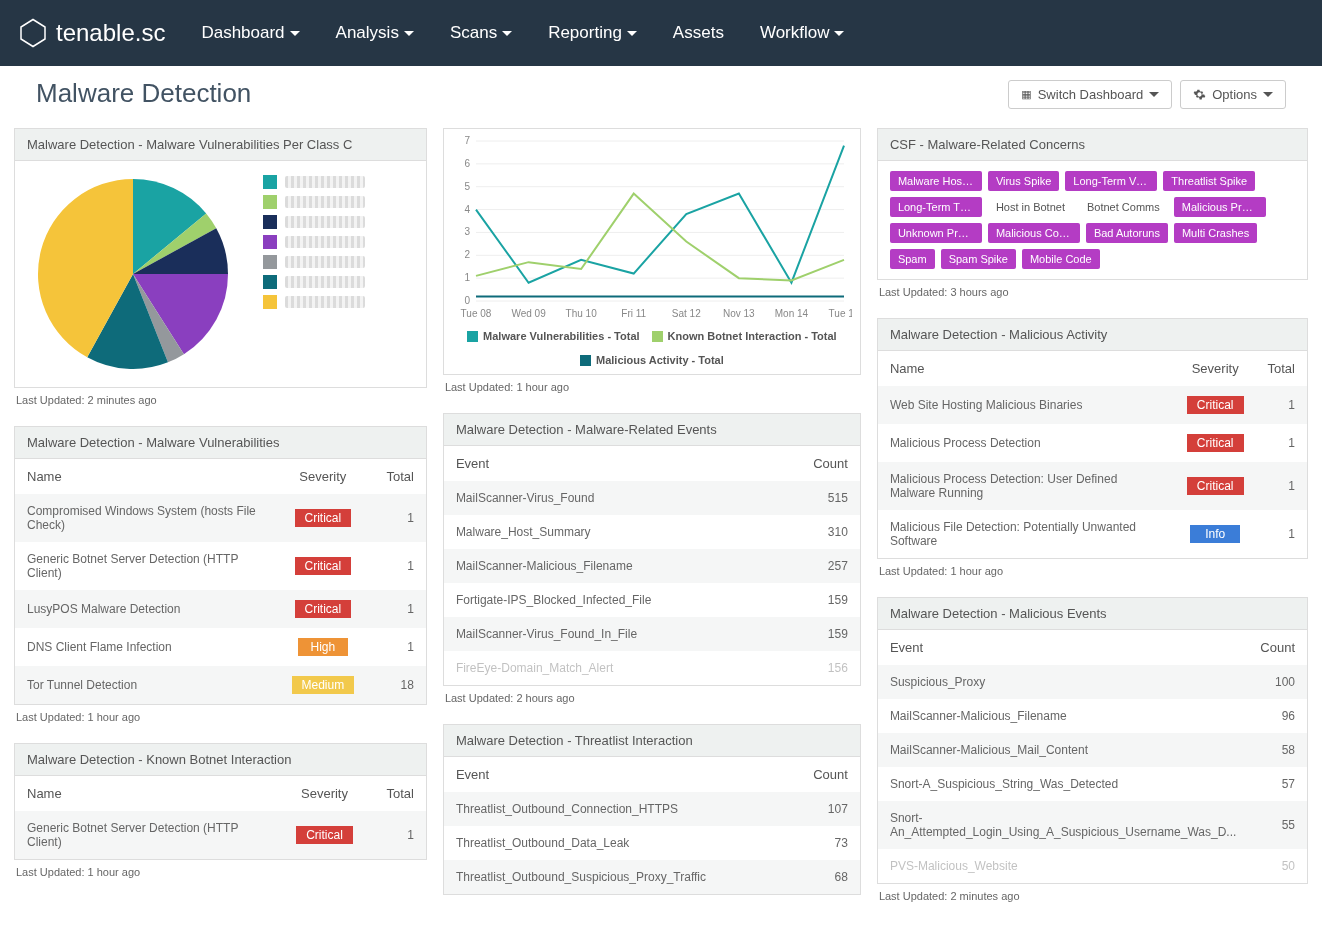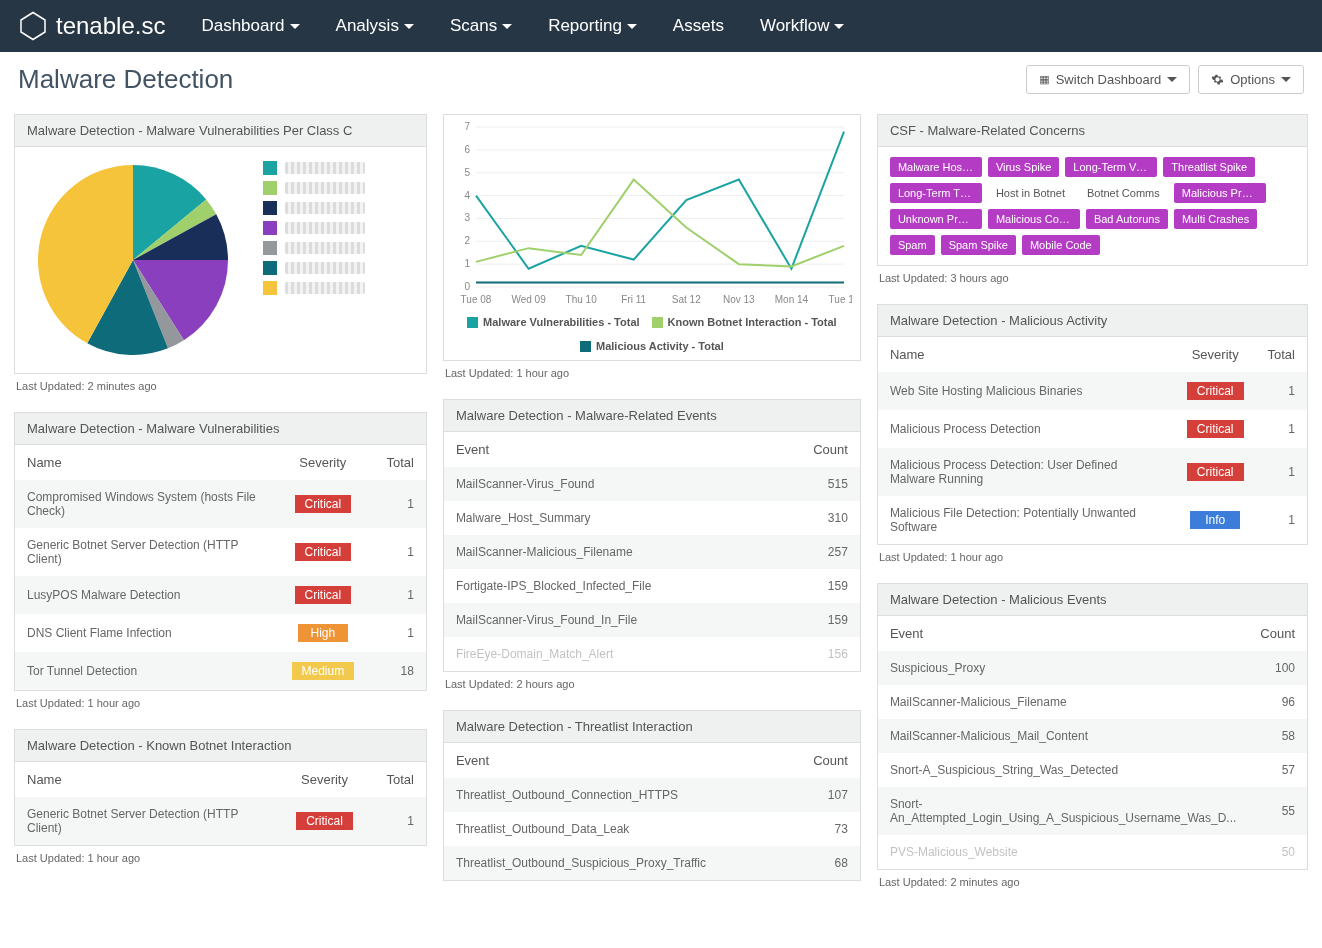--- a/index.html
+++ b/index.html
@@ -1,23 +1,23 @@
 <!DOCTYPE html>
 <html><head>
 <meta charset="utf-8">
 <style>
 * { margin: 0; padding: 0; box-sizing: border-box; }
 body { font-family: -apple-system, BlinkMacSystemFont, "Segoe UI", Helvetica, Arial, sans-serif; font-size: 13px; color: #555; background: #fff; }
-.topbar { background: #263645; height: 52px; display: flex; align-items: center; padding: 0 18px; color: #fff; }
+.topbar { background: #263645; height: 66px; display: flex; align-items: center; padding: 0 18px; color: #fff; }
 .logo { display: flex; align-items: center; gap: 8px; font-size: 24px; font-weight: 300; margin-right: 36px; }
 .logo-icon { width: 30px; height: 30px; }
 .nav { display: flex; gap: 36px; }
 .nav-item { color: #fff; font-size: 17px; cursor: pointer; display: flex; align-items: center; gap: 5px; }
 .caret { display: inline-block; width: 0; height: 0; border-left: 5px solid transparent; border-right: 5px solid transparent; border-top: 5px solid #fff; }
-.subhead { display: flex; justify-content: space-between; align-items: center; padding: 12px 18px 18px; border-bottom: 1px solid transparent; }
+.subhead { display: flex; justify-content: space-between; align-items: flex-end; padding: 12px 36px 18px; border-bottom: 1px solid transparent; }
 .page-title { font-size: 26px; font-weight: 300; color: #425363; }
 .sub-actions { display: flex; gap: 8px; }
 .btn { background: #fff; border: 1px solid #ccc; border-radius: 3px; padding: 6px 12px; font-size: 13px; cursor: pointer; display: inline-flex; align-items: center; gap: 6px; color: #555; }
 .btn-caret { border-top-color: #555; }
 .dashboard { display: grid; grid-template-columns: 1fr 1fr 1fr; gap: 16px; padding: 0 14px 20px; }
 .col { display: flex; flex-direction: column; gap: 16px; }
 .panel { border: 1px solid #ddd; background: #fff; }
 .panel-header { background: #eef1f0; padding: 8px 12px; font-size: 13px; color: #555; border-bottom: 1px solid #ddd; }
 .panel-body { padding: 10px 12px; }
 .last-updated { font-size: 11px; color: #666; padding: 6px 2px 4px; }

